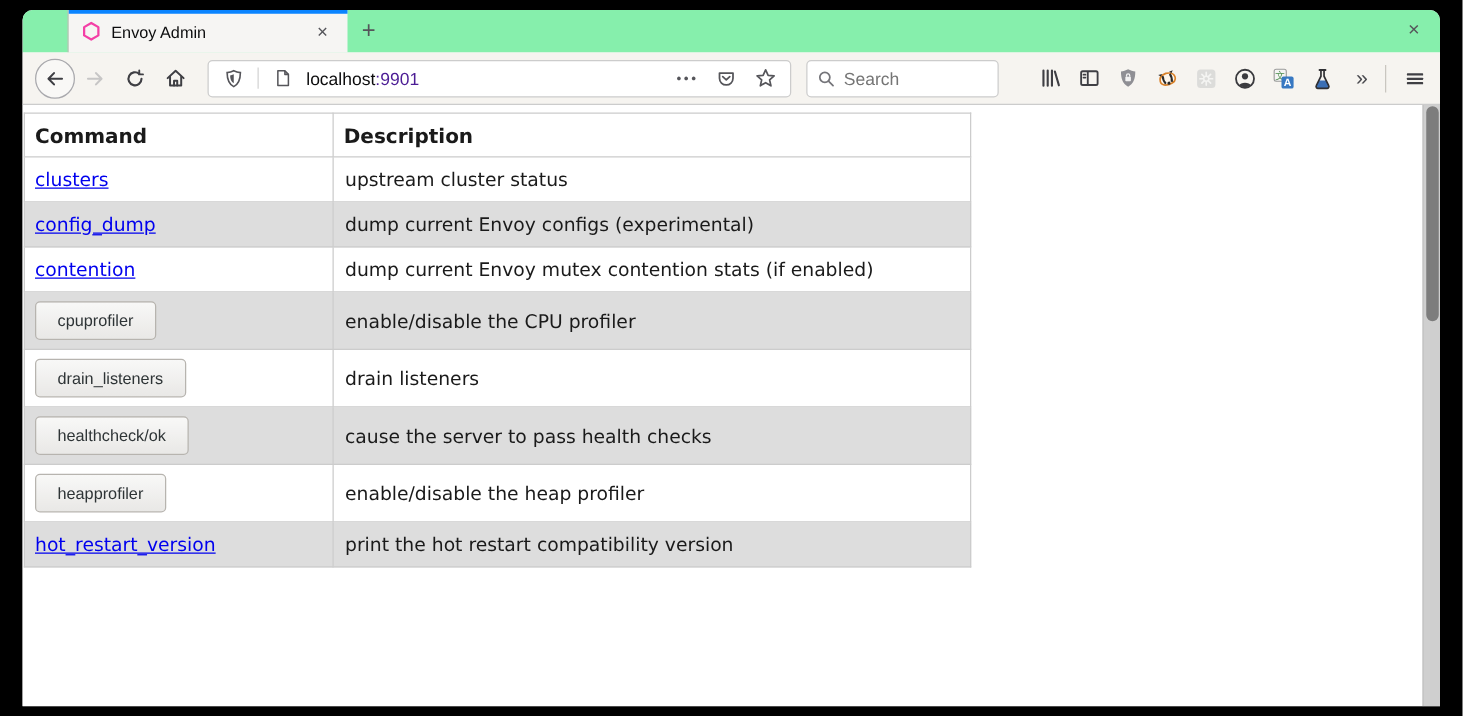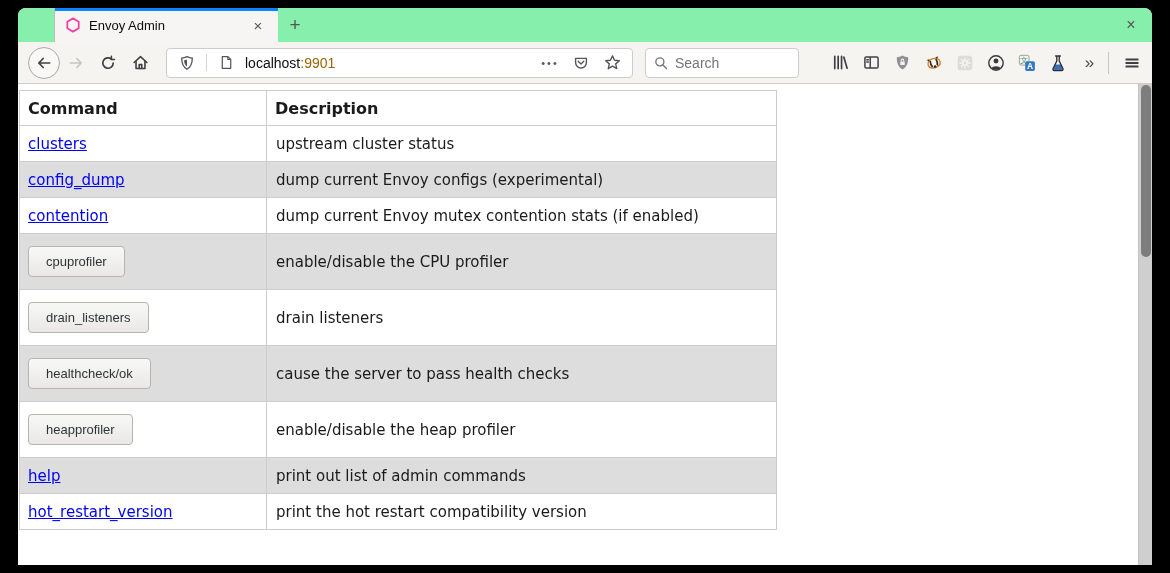--- a/index.html
+++ b/index.html
@@ -56,21 +56,21 @@
     background:#f9f8f6;
   }
   .disabled { opacity:.45; }
   .urlbar {
     width:467px; height:30px; margin-left:10px; flex:none;
     background:#fff; border:1px solid #cccccc; border-radius:4px;
     display:flex; align-items:center; padding:0 8px; gap:7px;
   }
   .urlbar .divider { width:1px; height:17px; background:#d4d4d4; }
   .url-text { flex:1; font-size:14px; color:#0c0c0d; white-space:nowrap; }
-  .url-port { color:#a16207; }
+  .url-port { color:#4c1d95; }
   .url-action { width:24px; display:flex; justify-content:center; color:#55555a; }
   .dots { font-size:11px; letter-spacing:2px; color:#55555a; }
   .searchbar {
     width:154px; height:30px; margin-left:12px; flex:none;
     background:#fff; border:1px solid #cccccc; border-radius:4px;
     display:flex; align-items:center; padding:0 8px; gap:7px;
   }
   .searchbar input {
     border:none; outline:none; width:100px; font-size:14px;
     font-family:"Liberation Sans", sans-serif; color:#0c0c0d; background:transparent;
@@ -89,21 +89,21 @@
   }
   table.cmd, table.cmd th, table.cmd td { border:1px solid #cccccc; }
   table.cmd th {
     text-align:left; font-weight:bold; font-size:16px;
     padding:6px 8px; height:35px; background:#fff;
   }
   th.col-command { width:247px; }
   th.col-desc { width:510px; }
   tbody tr:nth-child(even) { background:#dddddd; }
   tr.link-row { height:36px; }
-  tr.button-row { height:56px; }
+  tr.button-row { height:46px; }
   td.cmd-cell { padding:4px 8px; }
   td.desc-cell { padding:4px 9px; }
   a.cmd-link { color:#0000ee; text-decoration:underline; cursor:pointer; }
   button.cmd-btn {
     font-family:"Liberation Sans", sans-serif; font-size:13px; color:#2e3436;
     background:linear-gradient(#f8f8f7,#e9e8e6);
     border:1px solid #b7b4af; border-radius:4px;
     padding:7px 17px; cursor:default;
   }
   
@@ -310,24 +310,20 @@
           </tr>
           <tr class="button-row">
             <td class="cmd-cell"><button class="cmd-btn">healthcheck/ok</button></td>
             <td class="desc-cell">cause the server to pass health checks</td>
           </tr>
           <tr class="button-row">
             <td class="cmd-cell"><button class="cmd-btn">heapprofiler</button></td>
             <td class="desc-cell">enable/disable the heap profiler</td>
           </tr>
           <tr class="link-row">
-            <td class="cmd-cell"><a class="cmd-link" href="#">help</a></td>
-            <td class="desc-cell">print out list of admin commands</td>
-          </tr>
-          <tr class="link-row">
             <td class="cmd-cell"><a class="cmd-link" href="#">hot_restart_version</a></td>
             <td class="desc-cell">print the hot restart compatibility version</td>
           </tr>
         </tbody>
     </table>
 
     <div class="scrollbar">
       <div class="scroll-thumb"></div>
     </div>
   </div>

